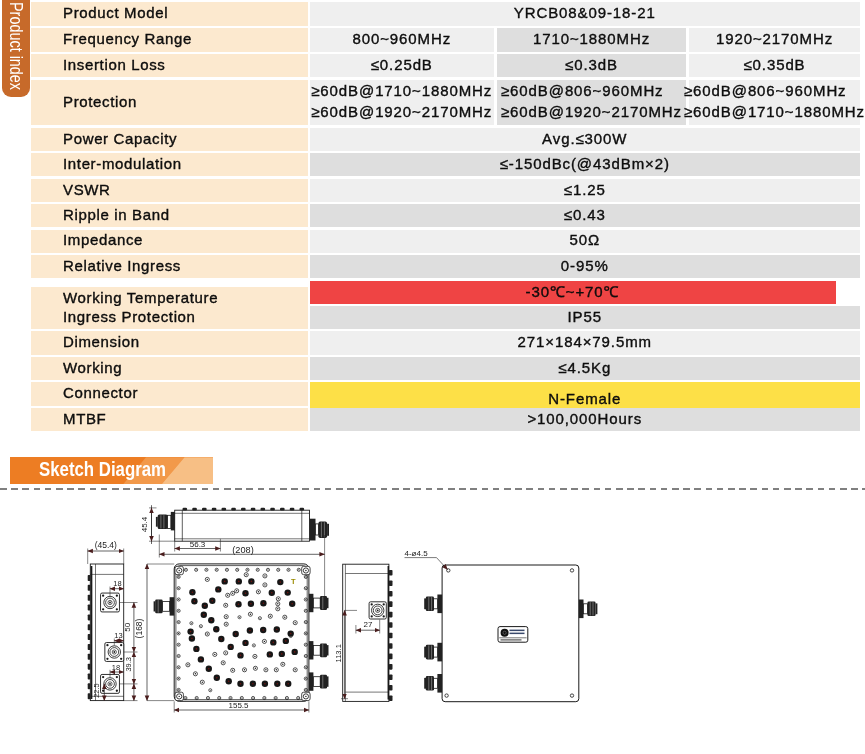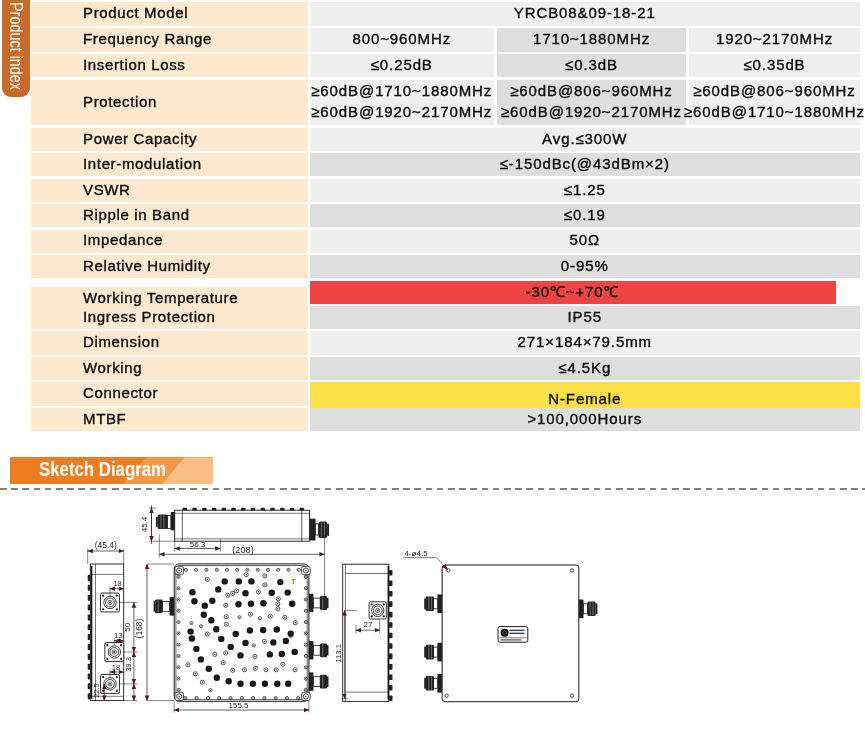--- a/index.html
+++ b/index.html
@@ -1,20 +1,20 @@
 <!DOCTYPE html>
 <html><head>
 <meta charset="utf-8">
 <style>
 * { margin:0; padding:0; box-sizing:border-box; }
 html,body { width:865px; height:754px; background:#fff; font-family:"Liberation Sans", sans-serif; position:relative; overflow:hidden; }
 .cell { position:absolute; display:flex; align-items:center; justify-content:center;
   font-size:15px; letter-spacing:0.9px; color:#111; -webkit-text-stroke:0.35px #000; padding-bottom:2.5px; white-space:nowrap; }
-.lbl { justify-content:flex-start; padding-left:52px; letter-spacing:0.65px; }
-.rej div { text-align:center; line-height:21.5px; }
+.lbl { justify-content:flex-start; padding-left:32px; letter-spacing:0.65px; }
+.rej div { text-align:left; line-height:21.5px; }
 .tab { position:absolute; left:1.5px; top:0; width:28.8px; height:97px; background:#c76a2a;
   border-radius:0 0 9px 9px; color:#fff; display:flex; align-items:center; justify-content:center; padding-bottom:5px; }
 .tab span { writing-mode:vertical-rl; font-size:18px; letter-spacing:0px; transform:scaleY(0.8); transform-origin:center; white-space:nowrap; }
 .banner { position:absolute; left:1px; top:457.3px; width:203px; height:26.6px; background:#ed7d23; overflow:hidden;margin-left:9px; }
 .banner .b2 { position:absolute; inset:0; background:#f2994a; clip-path:polygon(136px 0, 174.5px 0, 151.9px 26.6px, 113.4px 26.6px); }
 .banner .b3 { position:absolute; inset:0; background:#f7bf85; clip-path:polygon(174.5px 0, 203px 0, 203px 26.6px, 151.9px 26.6px); }
 .banner span { position:absolute; left:29px; top:calc(50% - 2px); transform:translateY(-50%) scaleX(0.82); transform-origin:0 50%;
   color:#fff; font-weight:bold; font-size:20.5px; white-space:nowrap; z-index:2; }
 .dash { position:absolute; left:0; top:488px; width:865px; height:2px;
   background:repeating-linear-gradient(90deg, #808080 0 6.6px, transparent 6.6px 11.2px); }
@@ -46,21 +46,21 @@
 <div class="cell lbl" style="left:31px;top:178.72px;width:277px;height:23.2px;background:#fce9cf">
     <span>VSWR</span>
   </div>
 <div class="cell lbl" style="left:31px;top:204.18px;width:277px;height:23.2px;background:#fce9cf">
     <span>Ripple in Band</span>
   </div>
 <div class="cell lbl" style="left:31px;top:229.64000000000001px;width:277px;height:23.2px;background:#fce9cf">
     <span>Impedance</span>
   </div>
 <div class="cell lbl" style="left:31px;top:255.10000000000002px;width:277px;height:23.2px;background:#fce9cf">
-    <span>Relative Humidity</span>
+    <span>Relative Ingress</span>
   </div>
 <div class="cell lbl" style="left:31px;top:287px;width:277px;height:23.2px;background:#fce9cf">
     <span>Working Temperature</span>
   </div>
 <div class="cell lbl" style="left:31px;top:306.02px;width:277px;height:23.2px;background:#fce9cf">
     <span>Ingress Protection</span>
   </div>
 <div class="cell lbl" style="left:31px;top:331.47999999999996px;width:277px;height:23.2px;background:#fce9cf">
     <span>Dimension</span>
   </div>
@@ -85,21 +85,21 @@
   </div>
 <div class="cell rej" style="left:497px;top:79.5px;width:189px;height:45.7px;background:#dedede">
     <div>≥60dB@806~960MHz<br>≥60dB@1920~2170MHz</div>
   </div>
 <div class="cell rej" style="left:689px;top:79.5px;width:171px;height:45.7px;background:#efefef">
     <div>≥60dB@806~960MHz<br>≥60dB@1710~1880MHz</div>
   </div>
 <div class="cell " style="left:309.5px;top:127.8px;width:550.5px;height:23.2px;background:#efefef">Avg.≤300W</div>
 <div class="cell " style="left:309.5px;top:153.26px;width:550.5px;height:23.2px;background:#dedede">≤-150dBc(@43dBm×2)</div>
 <div class="cell " style="left:309.5px;top:178.72px;width:550.5px;height:23.2px;background:#efefef">≤1.25</div>
-<div class="cell " style="left:309.5px;top:204.18px;width:550.5px;height:23.2px;background:#dedede">≤0.19</div>
+<div class="cell " style="left:309.5px;top:204.18px;width:550.5px;height:23.2px;background:#dedede">≤0.43</div>
 <div class="cell " style="left:309.5px;top:229.64000000000001px;width:550.5px;height:23.2px;background:#efefef">50Ω</div>
 <div class="cell " style="left:309.5px;top:255.10000000000002px;width:550.5px;height:23.2px;background:#dedede">0-95%</div>
 <div class="cell " style="left:309.5px;top:280.56px;width:526px;height:23.2px;background:#ef4444">-30℃~+70℃</div>
 <div class="cell " style="left:309.5px;top:306.02px;width:550.5px;height:23.2px;background:#dedede">IP55</div>
 <div class="cell " style="left:309.5px;top:331.47999999999996px;width:550.5px;height:23.2px;background:#efefef">271×184×79.5mm</div>
 <div class="cell " style="left:309.5px;top:356.93999999999994px;width:550.5px;height:23.2px;background:#dedede">≤4.5Kg</div>
 <div class="cell " style="left:309.5px;top:382.3999999999999px;width:550.5px;height:35px;background:#fde047">N-Female</div>
 <div class="cell " style="left:309.5px;top:407.8599999999999px;width:550.5px;height:23.2px;background:#dedede">&gt;100,000Hours</div>
 <div class="banner">
     <div class="b2"></div>

